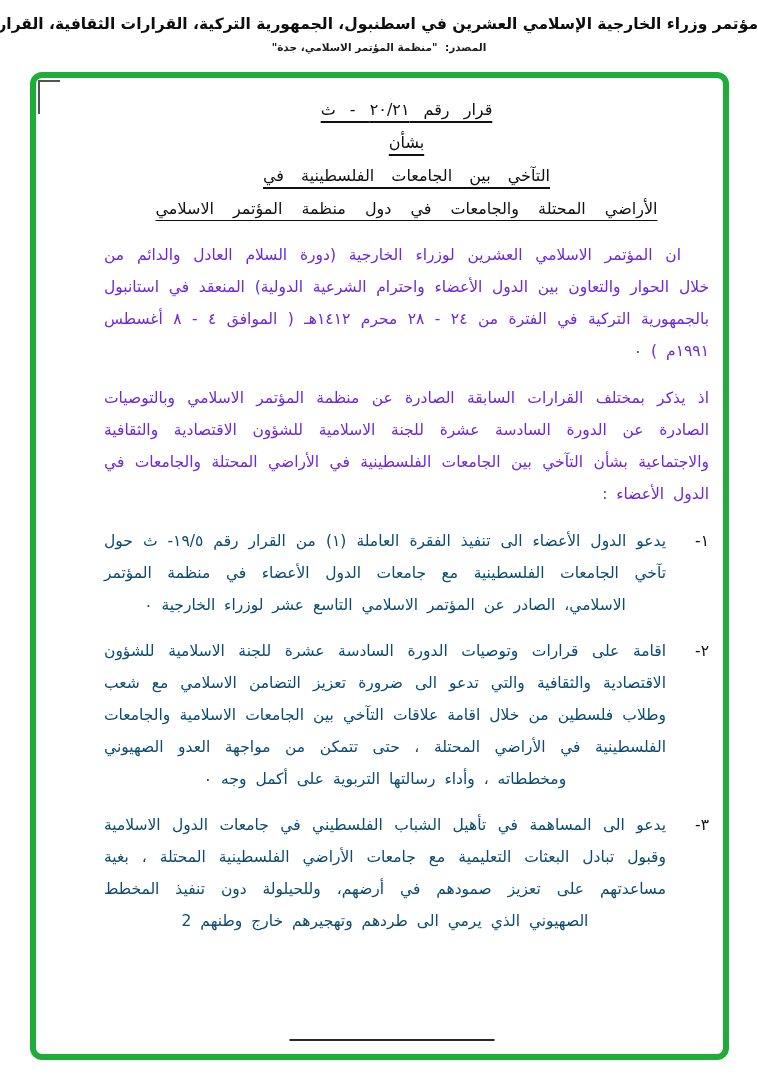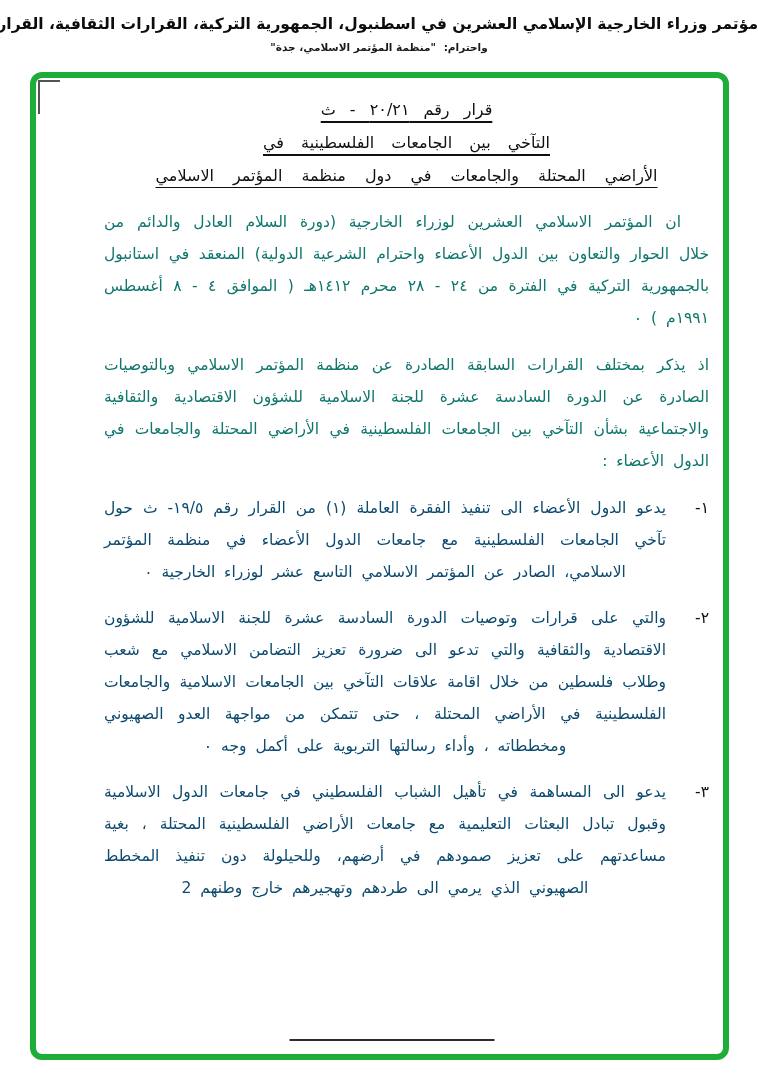--- a/index.html
+++ b/index.html
@@ -39,21 +39,21 @@
     font-size:16px;line-height:20px;margin-bottom:13px;
     text-decoration:underline;text-decoration-thickness:1.5px;
     text-underline-offset:6px;color:#101010;
   }
   .t-line.sp1{word-spacing:9px;letter-spacing:.5px;}
   .t-line.sp2{word-spacing:12px;}
   .t-line.sp3{word-spacing:14px;text-decoration:underline;}
   
   .para{
     font-size:15.5px;line-height:32px;margin:0 0 15px 0;
-    text-align:justify;text-align-last:right;word-spacing:4px;color:#0f766e;
+    text-align:justify;text-align-last:right;word-spacing:4px;color:#6d28d9;
   }
   .para.indent{text-indent:28px;}
   .lead{
     text-decoration-thickness:1.5px;
     text-underline-offset:5px;
   }
   
   .item{display:flex;direction:rtl;margin-bottom:14px;}
   .num{
     flex:0 0 30px;width:30px;margin-left:13px;font-size:15.5px;
@@ -70,53 +70,54 @@
   }
 </style>
 </head>
 <body>
 
 <div class="canvas">
 
   <div class="doc-header">
     <div class="header-title">مؤتمر وزراء الخارجية الإسلامي العشرين في اسطنبول، الجمهورية التركية، القرارات الثقافية، القرار الرقم ٢٠/٢١-ث</div>
     <div class="source-line">
-      <span>واحترام:</span>
+      <span>المصدر:</span>
       <span>"منظمة المؤتمر الاسلامي، جدة"</span>
     </div>
   </div>
 
   <div class="frame" style="border-color: rgb(31, 173, 57); padding-left: 24px;">
     <div class="corner-mark"></div>
 
     <div class="content">
 
       <div class="title-block">
         <div class="t-line sp1">قرار رقم ٢٠/٢١ - ث</div>
+        <div class="t-line sp1">بشأن</div>
         <div class="t-line sp2">التآخي بين الجامعات الفلسطينية في</div>
         <div class="t-line sp3">الأراضي المحتلة والجامعات في دول منظمة المؤتمر الاسلامي</div>
       </div>
 
       <p class="para indent">ان المؤتمر الاسلامي العشرين لوزراء الخارجية (دورة السلام العادل والدائم من خلال الحوار والتعاون بين الدول الأعضاء واحترام الشرعية الدولية) المنعقد في استانبول بالجمهورية التركية في الفترة من ٢٤ - ٢٨ محرم ١٤١٢هـ ( الموافق ٤ - ٨ أغسطس ١٩٩١م ) ٠</p>
 
       <p class="para">
         <span class="lead">اذ يذكر</span><span> بمختلف القرارات السابقة الصادرة عن منظمة المؤتمر الاسلامي وبالتوصيات الصادرة عن الدورة السادسة عشرة للجنة الاسلامية للشؤون الاقتصادية والثقافية والاجتماعية بشأن التآخي بين الجامعات الفلسطينية في الأراضي المحتلة والجامعات في الدول الأعضاء :</span>
       </p>
 
       <div class="item">
         <div class="num">١-</div>
         <div class="itext">
           <span class="lead">يدعو</span><span> الدول الأعضاء الى تنفيذ الفقرة العاملة (١) من القرار رقم ١٩/٥- ث حول تآخي الجامعات الفلسطينية مع جامعات الدول الأعضاء في منظمة المؤتمر الاسلامي، الصادر عن المؤتمر الاسلامي التاسع عشر لوزراء الخارجية ٠</span>
         </div>
       </div>
 
       <div class="item">
         <div class="num">٢-</div>
         <div class="itext">
-          <span class="lead">والتي</span><span> على قرارات وتوصيات الدورة السادسة عشرة للجنة الاسلامية للشؤون الاقتصادية والثقافية والتي تدعو الى ضرورة تعزيز التضامن الاسلامي مع شعب وطلاب فلسطين من خلال اقامة علاقات التآخي بين الجامعات الاسلامية والجامعات الفلسطينية في الأراضي المحتلة ، حتى تتمكن من مواجهة العدو الصهيوني ومخططاته ، وأداء رسالتها التربوية على أكمل وجه ٠</span>
+          <span class="lead">اقامة</span><span> على قرارات وتوصيات الدورة السادسة عشرة للجنة الاسلامية للشؤون الاقتصادية والثقافية والتي تدعو الى ضرورة تعزيز التضامن الاسلامي مع شعب وطلاب فلسطين من خلال اقامة علاقات التآخي بين الجامعات الاسلامية والجامعات الفلسطينية في الأراضي المحتلة ، حتى تتمكن من مواجهة العدو الصهيوني ومخططاته ، وأداء رسالتها التربوية على أكمل وجه ٠</span>
         </div>
       </div>
 
       <div class="item">
         <div class="num">٣-</div>
         <div class="itext">
           <span class="lead">يدعو</span><span> الى المساهمة في تأهيل الشباب الفلسطيني في جامعات الدول الاسلامية وقبول تبادل البعثات التعليمية مع جامعات الأراضي الفلسطينية المحتلة ، بغية مساعدتهم على تعزيز صمودهم في أرضهم، وللحيلولة دون تنفيذ المخطط الصهيوني الذي يرمي الى طردهم وتهجيرهم خارج وطنهم 2</span>
         </div>
       </div>
 

